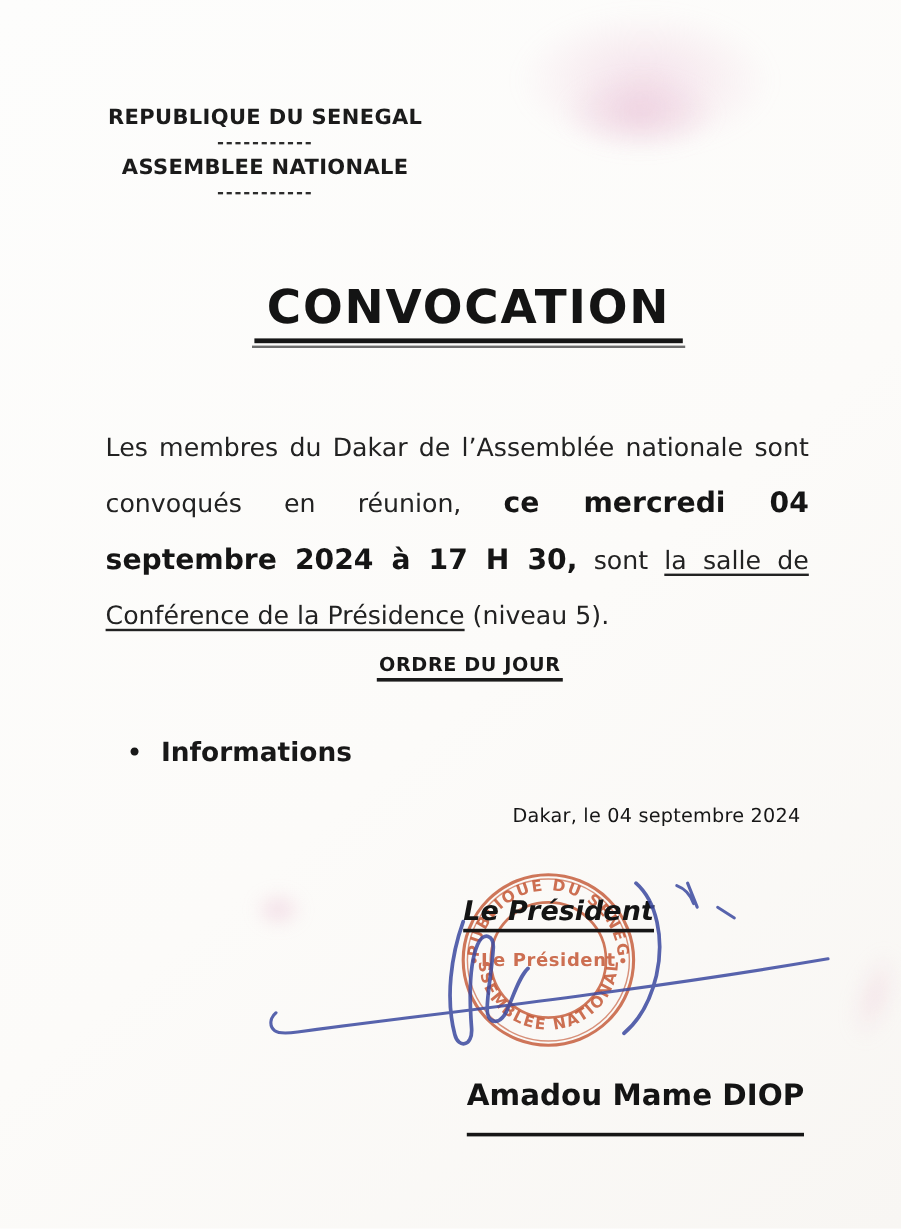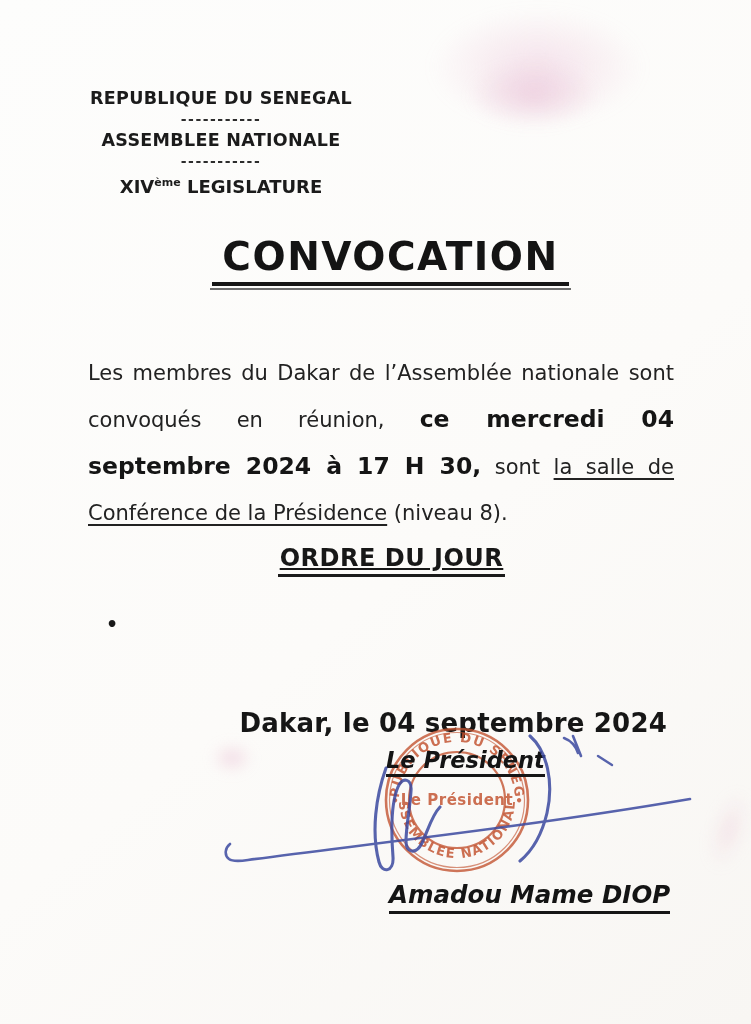--- a/index.html
+++ b/index.html
@@ -37,69 +37,69 @@
   .doc-title::after{content:"";position:absolute;left:-2px;right:-2px;bottom:-8px;height:2px;background:#6d6d6d;}
 
   
   .body-par{position:absolute;left:88px;top:329px;width:586px;
     font-size:21px;line-height:46px;text-align:justify;color:#222;}
   .b{font-weight:bold;font-size:23.5px;color:#151515;}
   .u{text-decoration:underline;text-decoration-thickness:2px;text-underline-offset:4px;}
 
   
   .agenda-head-row{position:absolute;top:544px;left:0;width:100%;text-align:center;}
-  .agenda-head{display:inline-block;transform:translateX(16px);font-weight:bold;font-size:24px;
-    letter-spacing:.5px;color:#181818;border-bottom:3px solid #1b1b1b;padding:0 2px 2px;text-decoration:underline;}
+  .agenda-head{display:inline-block;transform:translateX(16px);font-weight:bold;font-size:16px;
+    letter-spacing:.5px;color:#181818;border-bottom:3px solid #1b1b1b;padding:0 2px 2px;}
   .agenda-item{position:absolute;left:106px;top:615px;display:flex;align-items:center;gap:16px;
     font-weight:bold;font-size:22px;color:#181818;}
   .agenda-item .bullet{font-size:19px;line-height:1;}
 
   
-  .dateline{position:absolute;right:84px;top:708px;font-weight:bold;font-size:26px;
+  .dateline{position:absolute;right:84px;top:670px;font-weight:normal;font-size:16px;
     letter-spacing:.2px;color:#161616;}
 
   
   .stamp{position:absolute;left:381px;top:724px;width:152px;height:152px;z-index:1;}
   .sig-role{position:absolute;left:386px;top:747px;z-index:2;
     font-weight:bold;font-style:italic;font-size:22.5px;color:#141414;
     border-bottom:3px solid #161616;padding-bottom:1px;}
-  .sig-name{position:absolute;left:389px;top:880px;z-index:2;
-    font-weight:bold;font-style:italic;font-size:24.5px;color:#141414;
-    border-bottom:3px solid #161616;padding-bottom:2px;}
+  .sig-name{position:absolute;left:389px;top:898px;z-index:2;
+    font-weight:bold;font-size:24.5px;color:#141414;
+    border-bottom:3px solid #161616;padding-bottom:17px;}
   .ink{position:absolute;left:190px;top:710px;width:520px;height:185px;z-index:3;}
 </style>
 </head>
 <body>
 
 <div class="page">
 
   <div class="smudge smudge-1"></div>
   <div class="smudge smudge-2"></div>
   <div class="smudge smudge-3"></div>
   <div class="smudge smudge-4"></div>
 
   <div class="letterhead">
     <div class="lh-line">REPUBLIQUE DU SENEGAL</div>
     <div class="lh-div">-----------</div>
     <div class="lh-line">ASSEMBLEE NATIONALE</div>
     <div class="lh-div">-----------</div>
-    <div class="lh-leg"><span>XIV</span><sup>ème</sup><span> LEGISLATURE</span></div>
   </div>
 
   <div class="title-row">
     <span class="doc-title">CONVOCATION</span>
   </div>
 
-  <p class="body-par"><span>Les membres du Dakar de l’Assemblée nationale sont convoqués en réunion, </span><span class="b">ce mercredi 04 septembre 2024 à 17 H 30,</span><span> sont </span><span class="u">la salle de Conférence de la Présidence</span><span> (niveau 8).</span></p>
+  <p class="body-par"><span>Les membres du Dakar de l’Assemblée nationale sont convoqués en réunion, </span><span class="b">ce mercredi 04 septembre 2024 à 17 H 30,</span><span> sont </span><span class="u">la salle de Conférence de la Présidence</span><span> (niveau 5).</span></p>
 
   <div class="agenda-head-row">
     <span class="agenda-head">ORDRE DU JOUR</span>
   </div>
   <div class="agenda-item">
     <span class="bullet">•</span>
+    <span>Informations</span>
   </div>
 
   <div class="dateline">Dakar, le 04 septembre 2024</div>
 
   <svg class="stamp" viewBox="0 0 152 152">
     <g fill="none" stroke-width="2.6" opacity="0.78" stroke="#c2512e">
       <circle cx="76" cy="76" r="71"></circle>
       <circle cx="76" cy="76" r="67.5" stroke-width="1.2" opacity="0.8"></circle>
       <circle cx="76" cy="76" r="48" stroke-width="2.2"></circle>
     </g>

